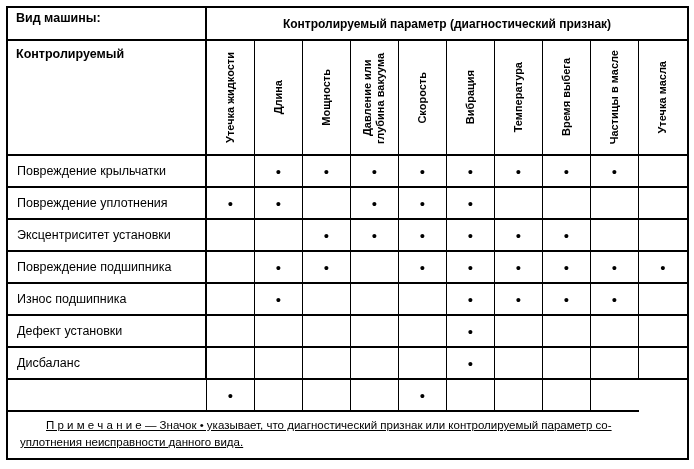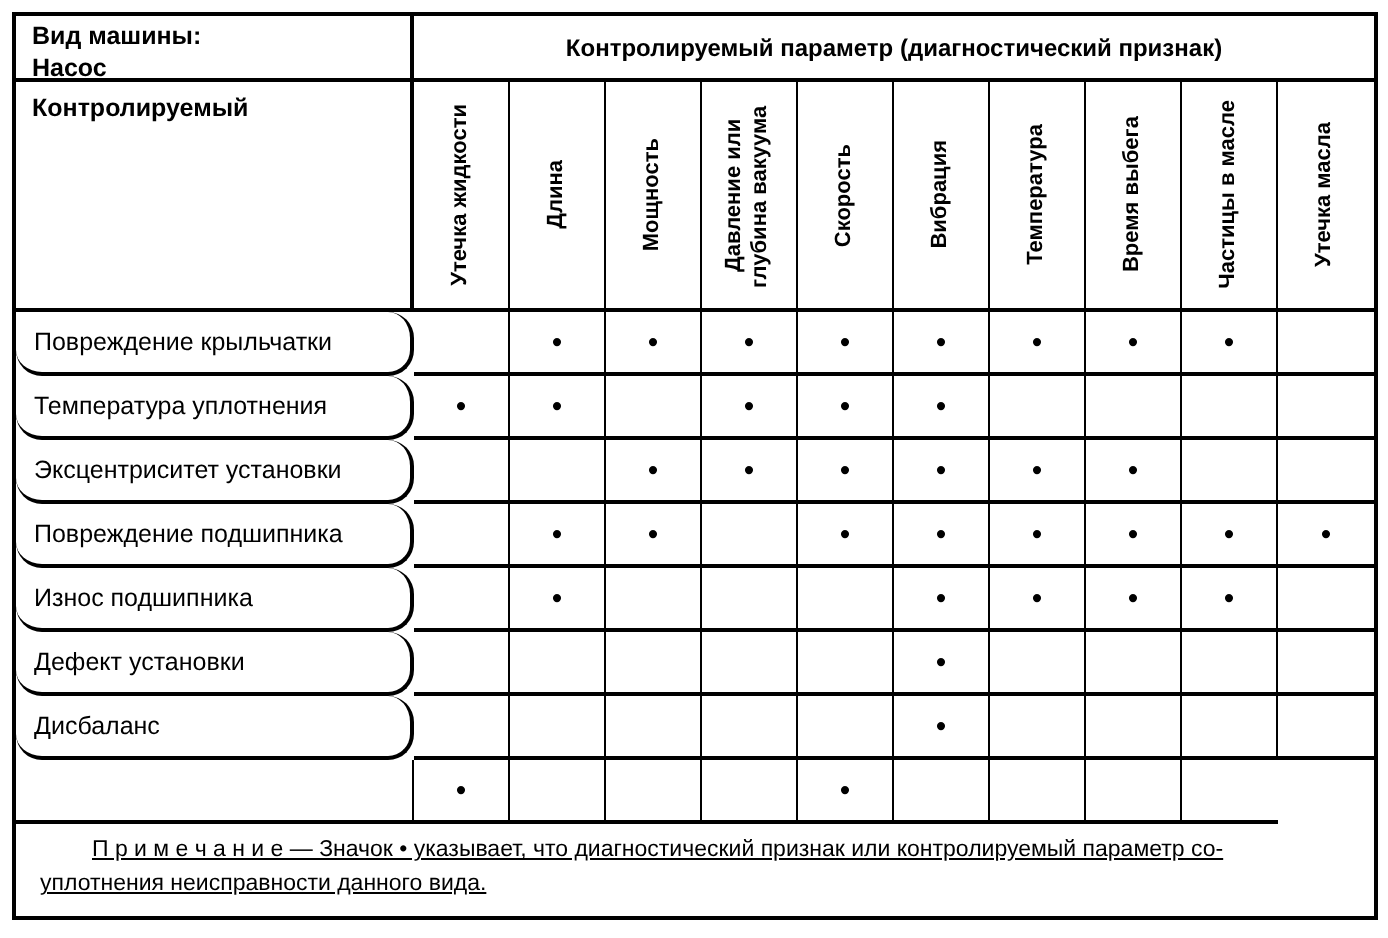--- a/index.html
+++ b/index.html
@@ -70,21 +70,20 @@
     line-height: 1.2;
     text-align: center;
     max-height: 104px;
     white-space: normal;
   }
   .rl {
     display: flex;
     align-items: center;
     padding-left: 9px;
     font-size: 12.5px;
-    border-radius: 13px;
   }
   .dc {
     display: flex;
     align-items: center;
     justify-content: center;
     font-size: 15px;
     line-height: 1;
   }
   .note {
     grid-column: 1 / 12;
@@ -98,21 +97,20 @@
   .note .l1 { text-indent: 26px; }
 </style>
 </head>
 <body>
 
 <div class="page">
   <div class="tbl">
 
     <div class="cell c-machine thickr">
       <div>Вид машины:</div>
-      <div>Насос</div>
     </div>
     <div class="cell c-param nr">Контролируемый параметр (диагностический признак)</div>
 
     <div class="cell c-fault thickr">Контролируемый</div>
     <div class="cell ch">
         <span class="vtext">Утечка жидкости</span>
       </div>
     <div class="cell ch">
         <span class="vtext">Длина</span>
       </div>
@@ -146,21 +144,21 @@
     <div class="cell dc">•</div>
     <div class="cell dc">•</div>
     <div class="cell dc">•</div>
     <div class="cell dc">•</div>
     <div class="cell dc">•</div>
     <div class="cell dc">•</div>
     <div class="cell dc">•</div>
     <div class="cell dc">•</div>
     <div class="cell dc nr"></div>
 
-    <div class="cell rl thickr">Температура уплотнения</div>
+    <div class="cell rl thickr">Повреждение уплотнения</div>
     <div class="cell dc">•</div>
     <div class="cell dc">•</div>
     <div class="cell dc"></div>
     <div class="cell dc">•</div>
     <div class="cell dc">•</div>
     <div class="cell dc">•</div>
     <div class="cell dc"></div>
     <div class="cell dc"></div>
     <div class="cell dc"></div>
     <div class="cell dc nr"></div>

